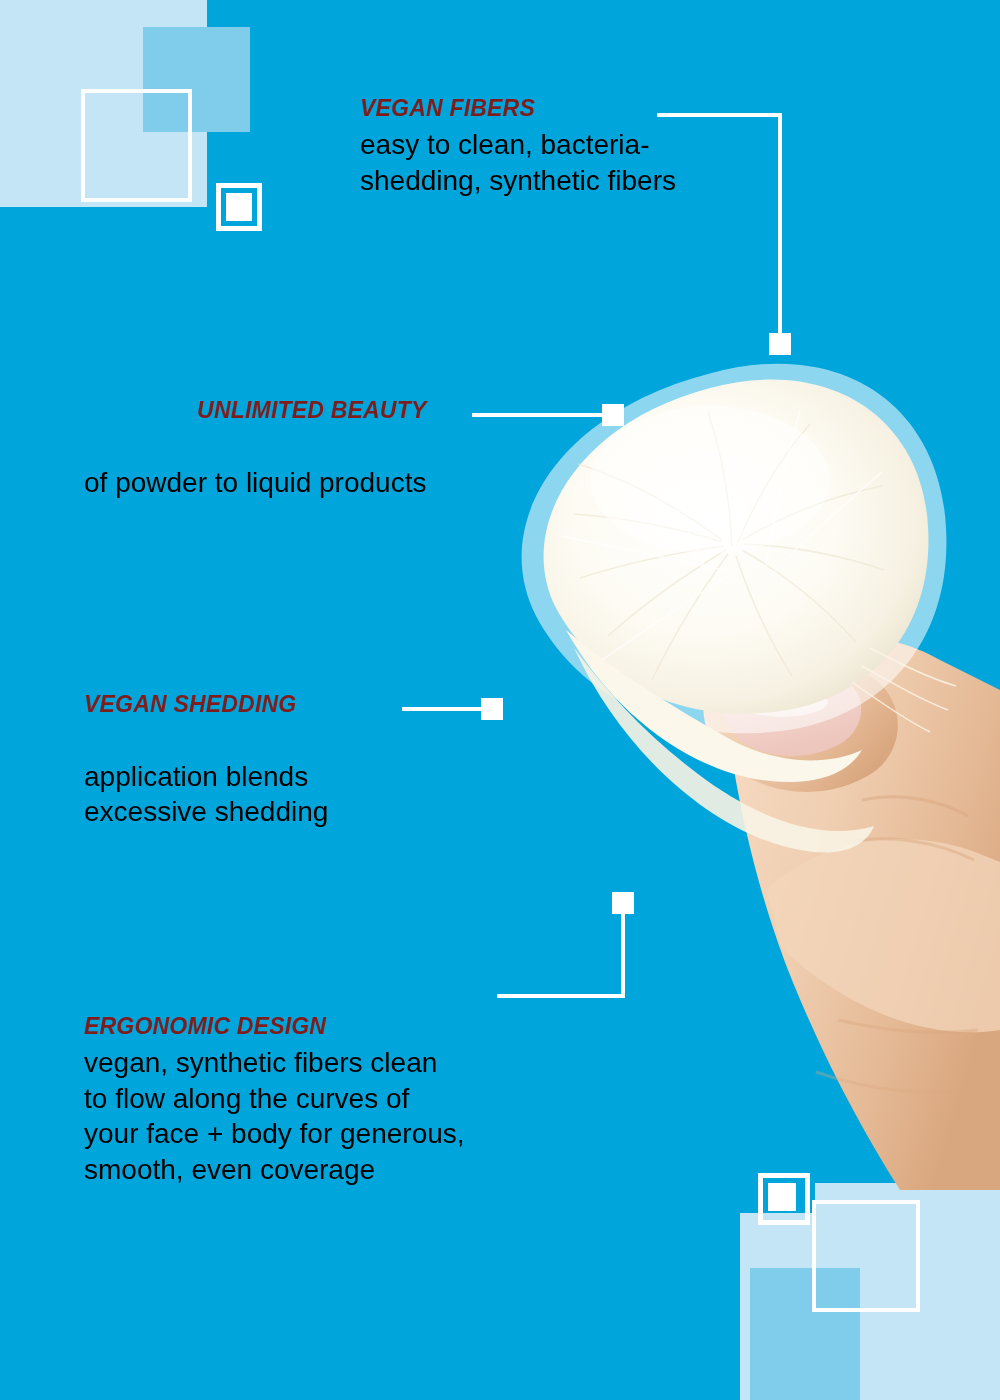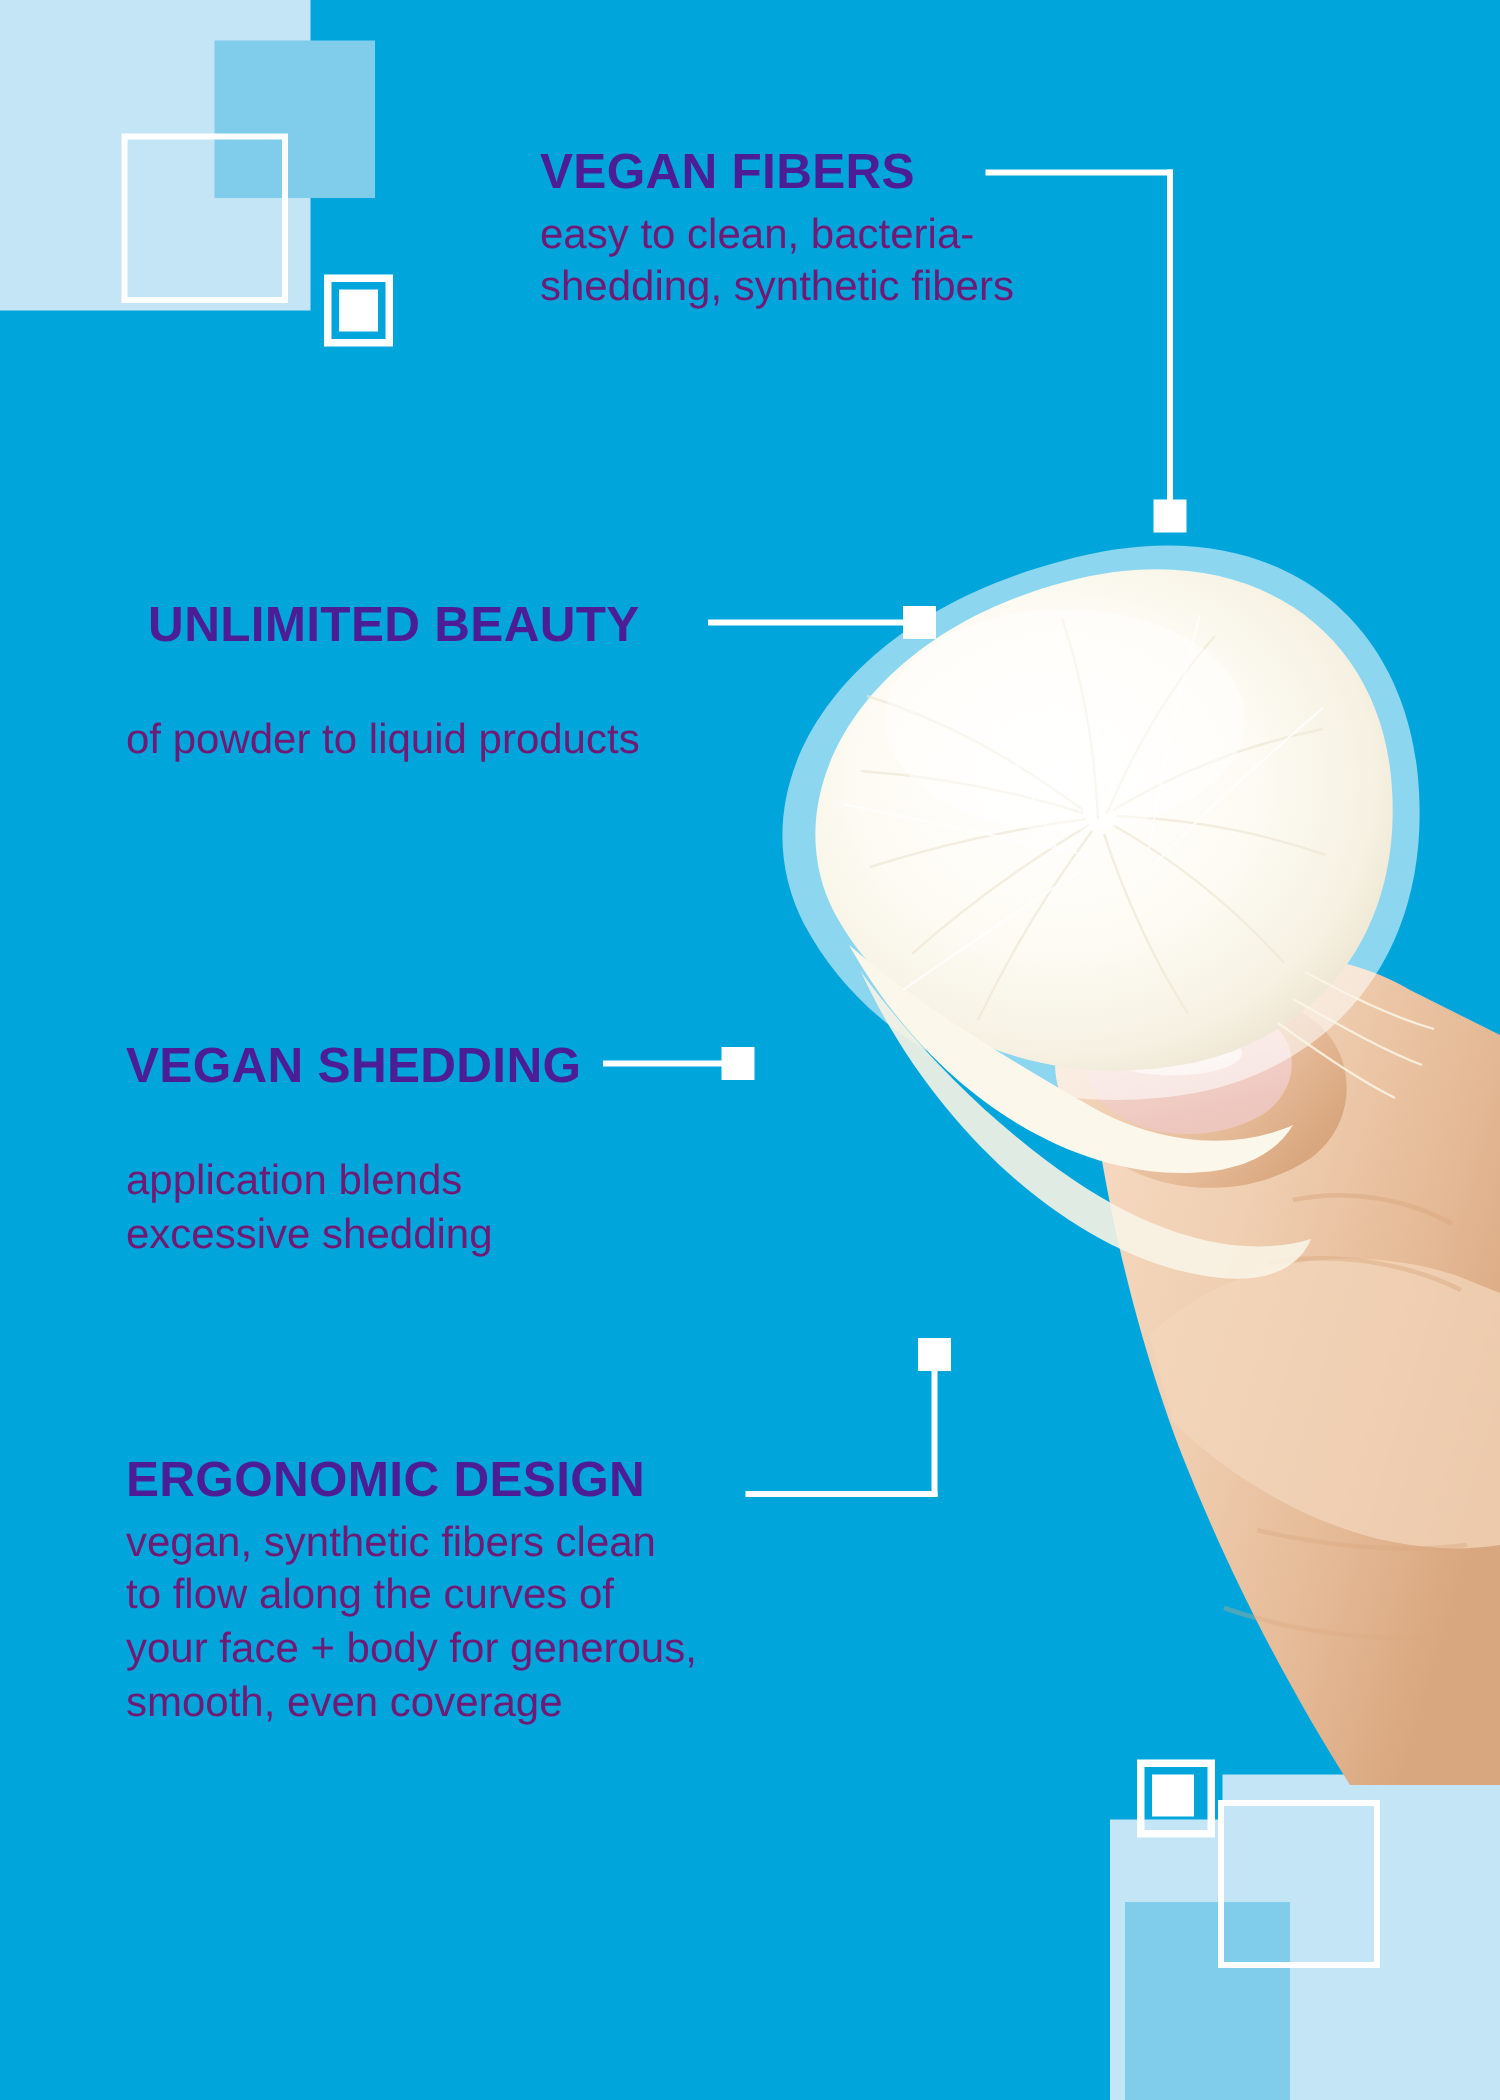--- a/index.html
+++ b/index.html
@@ -61,39 +61,40 @@
 
   
   .c4-h { left: 497px; top: 994px;  width: 128px; height: 4px; }
   .c4-v { left: 621px; top: 912px;  width: 4px;   height: 86px; }
   .c4-n { left: 612px; top: 892px;  width: 22px;  height: 22px; }
 
   
   .callout { position: absolute; }
   .callout h2 {
     margin: 0 0 6px 0;
-    color: #4c1d95;
-    font-size: 33px;
+    color: #7f1d1d;
+    font-size: 23px;
     font-weight: bold;
     letter-spacing: 0.2px;
     line-height: 1.08;
     white-space: nowrap;
+    font-style: italic;
   }
   .callout p {
     margin: 0;
-    color: #701a75;
+    color: #000000;
     font-size: 28px;
     font-weight: normal;
     line-height: 1.28;
   }
 
   #callout-1 { left: 360px; top: 96px; }
   #callout-2 { left: 84px;  top: 398px; text-align: right; }
   #callout-3 { left: 84px;  top: 692px; }
-  #callout-4 { left: 84px;  top: 968px; }
+  #callout-4 { left: 84px;  top: 1014px; }
 </style>
 </head>
 <body>
 
 <div id="poster">
 
   <div class="deco deco-tl-pale"></div>
   <div class="deco deco-tl-mid"></div>
   <div class="deco deco-tl-ring"></div>
   <div class="deco deco-tl-small-ring"></div>

